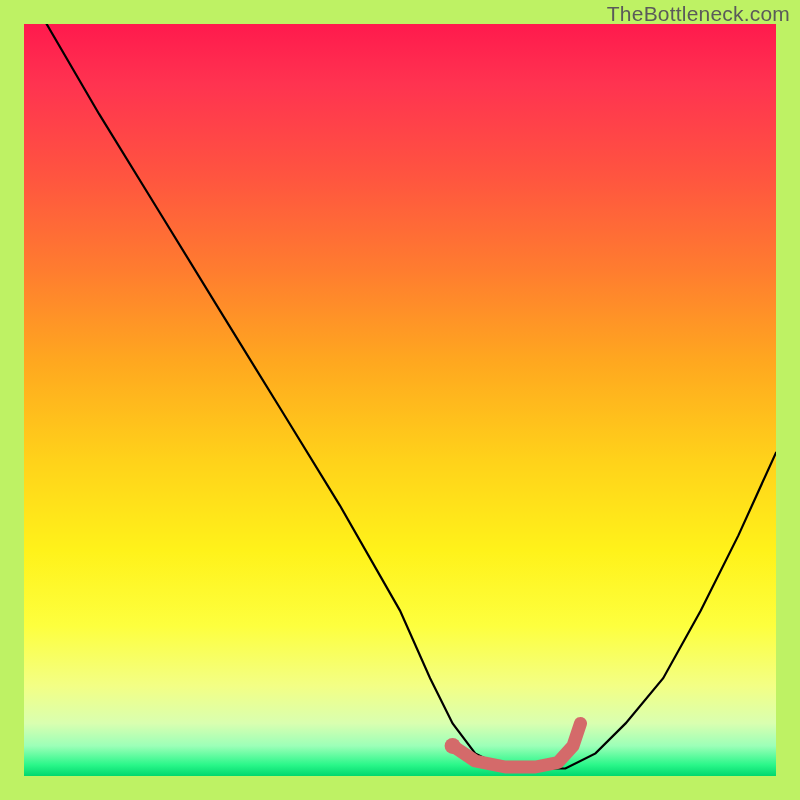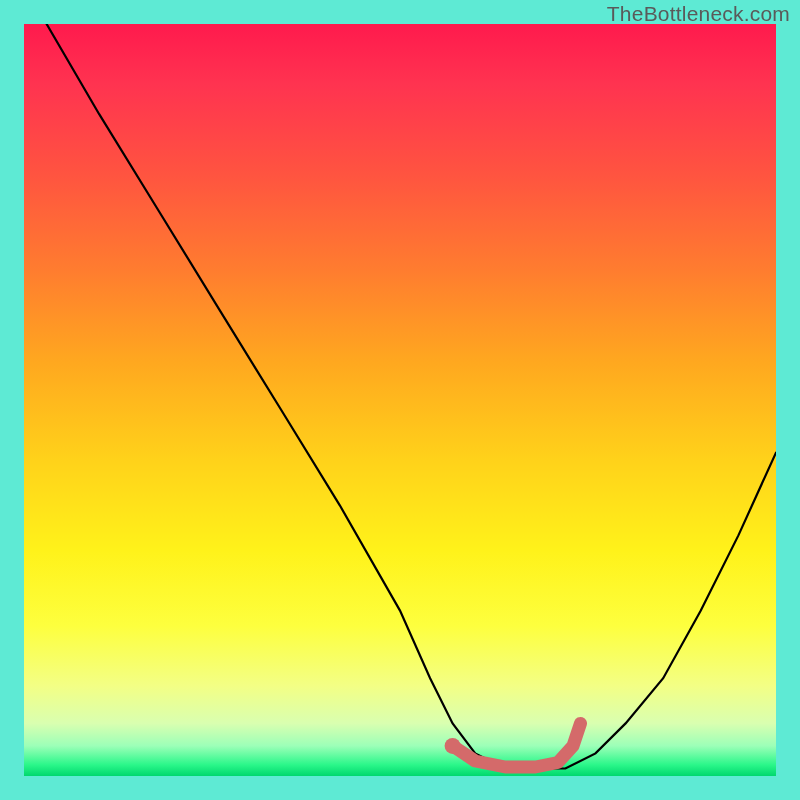--- a/index.html
+++ b/index.html
@@ -10,21 +10,21 @@
     background: #000;
     position: relative;
     font-family: Arial, Helvetica, sans-serif;
   }
   .frame {
     position: absolute;
     top: 0;
     left: 0;
     width: 800px;
     height: 800px;
-    background: #5eead4;
+    background: #bef264;
   }
   .plot-area {
     position: absolute;
     top: 24px;
     left: 24px;
     width: 752px;
     height: 752px;
     overflow: hidden;
   }
   .gradient {

